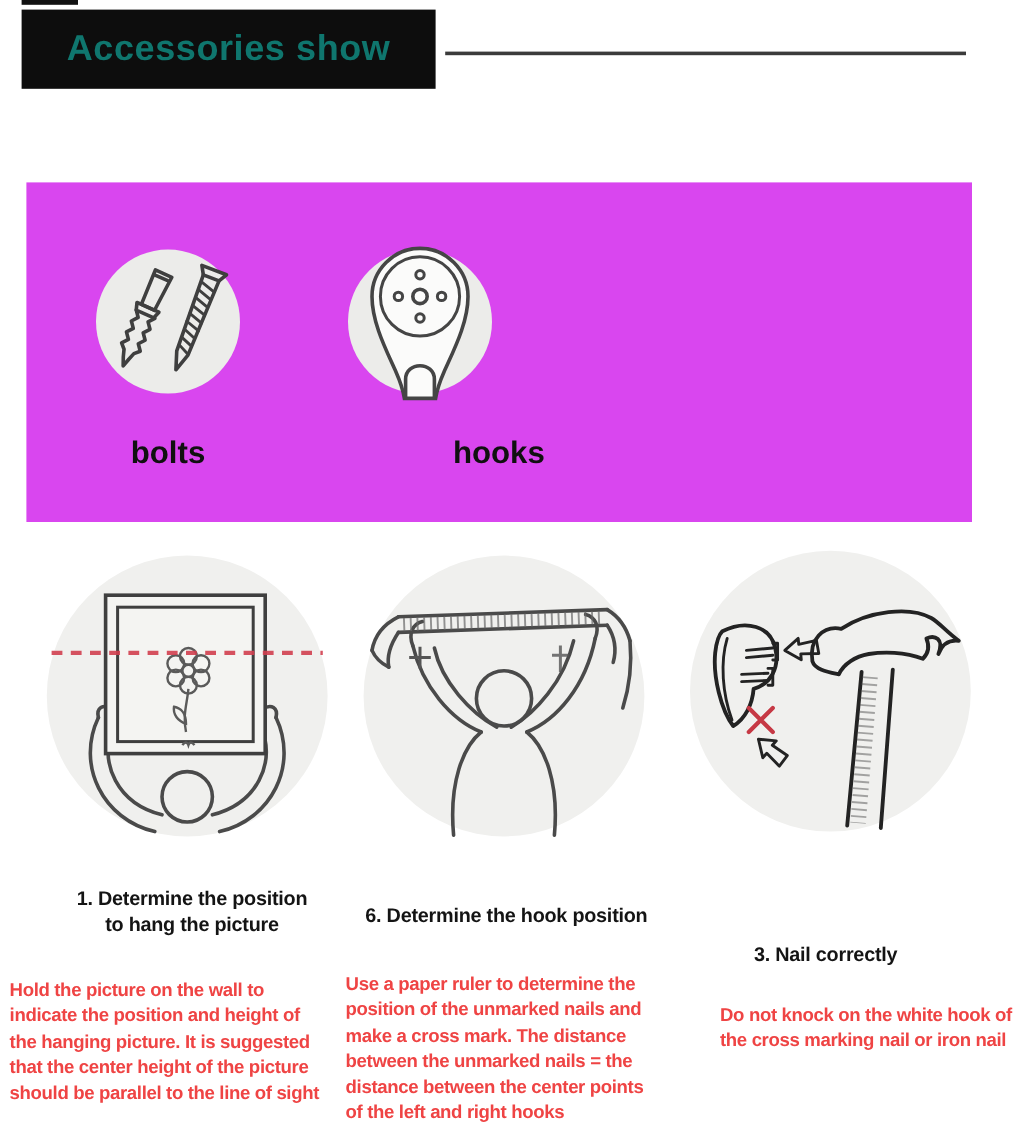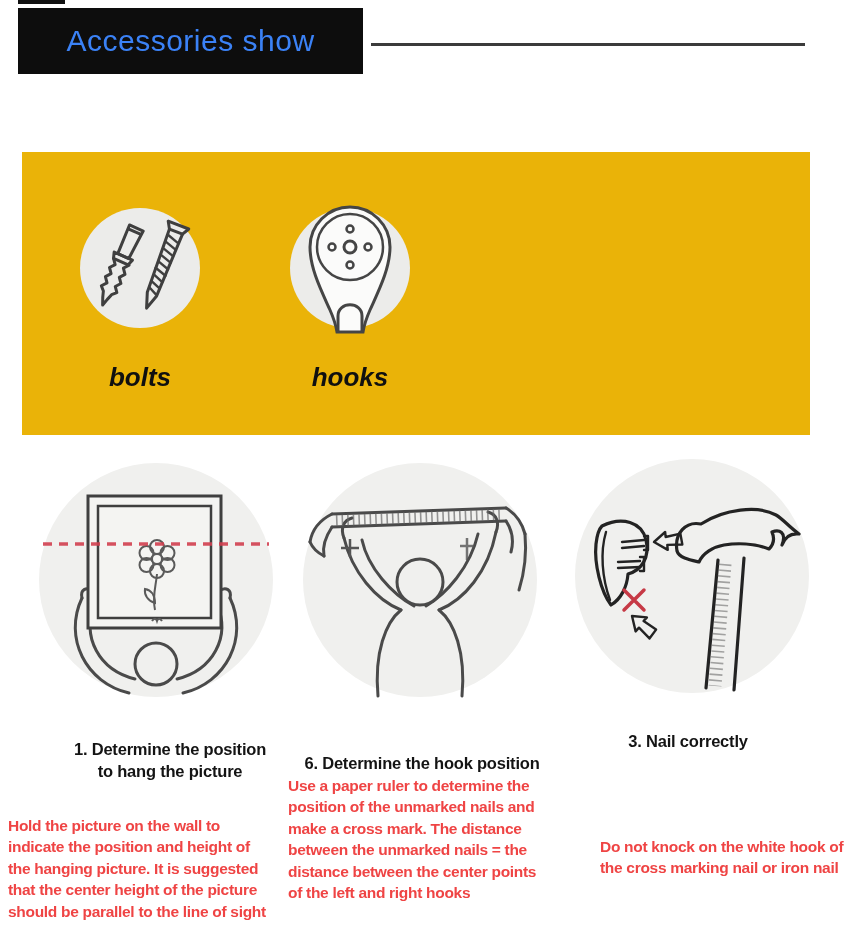--- a/index.html
+++ b/index.html
@@ -3,45 +3,45 @@
 <meta charset="utf-8">
 <style>
   html,body{margin:0;padding:0;background:#fff;}
   .page{position:relative;width:849px;height:946px;background:#ffffff;overflow:hidden;
         font-family:"Liberation Sans",sans-serif;color:#161616;}
   .abs{position:absolute;}
   
   .top-mark{left:18px;top:0;width:47px;height:4px;background:#111;}
   .title-box{left:18px;top:8px;width:345px;height:66px;background:#0d0d0d;
              display:flex;align-items:center;justify-content:center;}
-  .title-text{color:#3b82f6;font-size:30px;font-weight:normal;letter-spacing:.5px;}
+  .title-text{color:#0f766e;font-size:30px;font-weight:bold;letter-spacing:.5px;}
   .title-rule{left:371px;top:43px;width:434px;height:3px;background:#3b3b3b;}
   
-  .panel{left:22px;top:152px;width:788px;height:283px;background:#eab308;font-style:italic;}
+  .panel{left:22px;top:152px;width:788px;height:283px;background:#d946ef;}
   .product{position:absolute;width:208px;text-align:center;}
   .product-bolts{left:14px;top:56px;}
   .product-hooks{left:224px;top:56px;}
   .product-circle{width:120px;height:120px;border-radius:50%;background:#ececea;
                   margin:0 auto;display:flex;align-items:center;justify-content:center;}
   .product-label{margin-top:34px;font-size:26px;font-weight:bold;color:#101010;}
   
   .step{left:0;top:0;width:0;height:0;overflow:visible;}
   .art{position:absolute;width:240px;height:240px;}
   .s1-art{left:36px;top:460px;}
   .s2-art{left:300px;top:460px;}
   .s3-art{left:572px;top:458px;}
   .cap{position:absolute;text-align:center;font-weight:bold;color:#141414;
        font-size:16.5px;line-height:22px;letter-spacing:-.2px;white-space:pre;}
-  .cap1{left:36px;top:721px;width:268px;}
+  .cap1{left:26px;top:721px;width:268px;}
   .cap2{left:282px;top:735px;width:280px;}
-  .cap3{left:568px;top:713px;width:240px;}
+  .cap3{left:568px;top:768px;width:240px;}
   .desc{position:absolute;text-align:left;font-weight:bold;color:#ef4444;
         font-size:15.5px;line-height:21.5px;letter-spacing:-.3px;white-space:pre;}
   .d1{left:8px;top:799px;width:292px;}
-  .d2{left:288px;top:759px;width:288px;}
+  .d2{left:288px;top:794px;width:288px;}
   .d3{left:600px;top:820px;width:284px;}
 </style>
 </head>
 <body>
 
 <div class="page">
 
   <div class="abs top-mark"></div>
 
   <div class="abs title-box">
@@ -65,21 +65,21 @@
               <path d="M-11,-46 L11,-46 L7,-39 L-7,-39 Z"></path>
               <path d="M-7,-39 L-5,28 L0,43 L5,28 L7,-39"></path>
               <path d="M-6,-33 L6,-29 M-6,-26 L6,-22 M-6,-19 L6,-15 M-6,-12 L6,-8 M-6,-5 L6,-1 M-6,2 L6,6 M-5,9 L5,13 M-5,16 L5,20 M-4,23 L4,27" stroke-width="2.4"></path>
             </g>
           </g>
         </svg>
       </div>
       <figcaption class="product-label">bolts</figcaption>
     </figure>
 
-    <figure class="product product-hooks" style="margin:0;">
+    <figure class="product product-hooks" style="margin:0;text-align:right;">
       <div class="product-circle">
         <svg width="116" height="136" viewBox="0 0 116 136" style="margin-top:4px">
           <g stroke="#454545" fill="none" stroke-width="3">
             <path fill="#fbfbfa" d="M58,5 C80,5 98,23 98,45 C98,67 86,90 78,108 C74,117 72,124 71,130 L45,130 C44,124 42,117 38,108 C30,90 18,67 18,45 C18,23 36,5 58,5 Z"></path>
             <circle cx="58" cy="45" r="33" stroke-width="2.5"></circle>
             <circle cx="58" cy="45" r="6"></circle>
             <circle cx="58" cy="27" r="3.5" stroke-width="2.5"></circle>
             <circle cx="58" cy="63" r="3.5" stroke-width="2.5"></circle>
             <circle cx="40" cy="45" r="3.5" stroke-width="2.5"></circle>
             <circle cx="76" cy="45" r="3.5" stroke-width="2.5"></circle>

